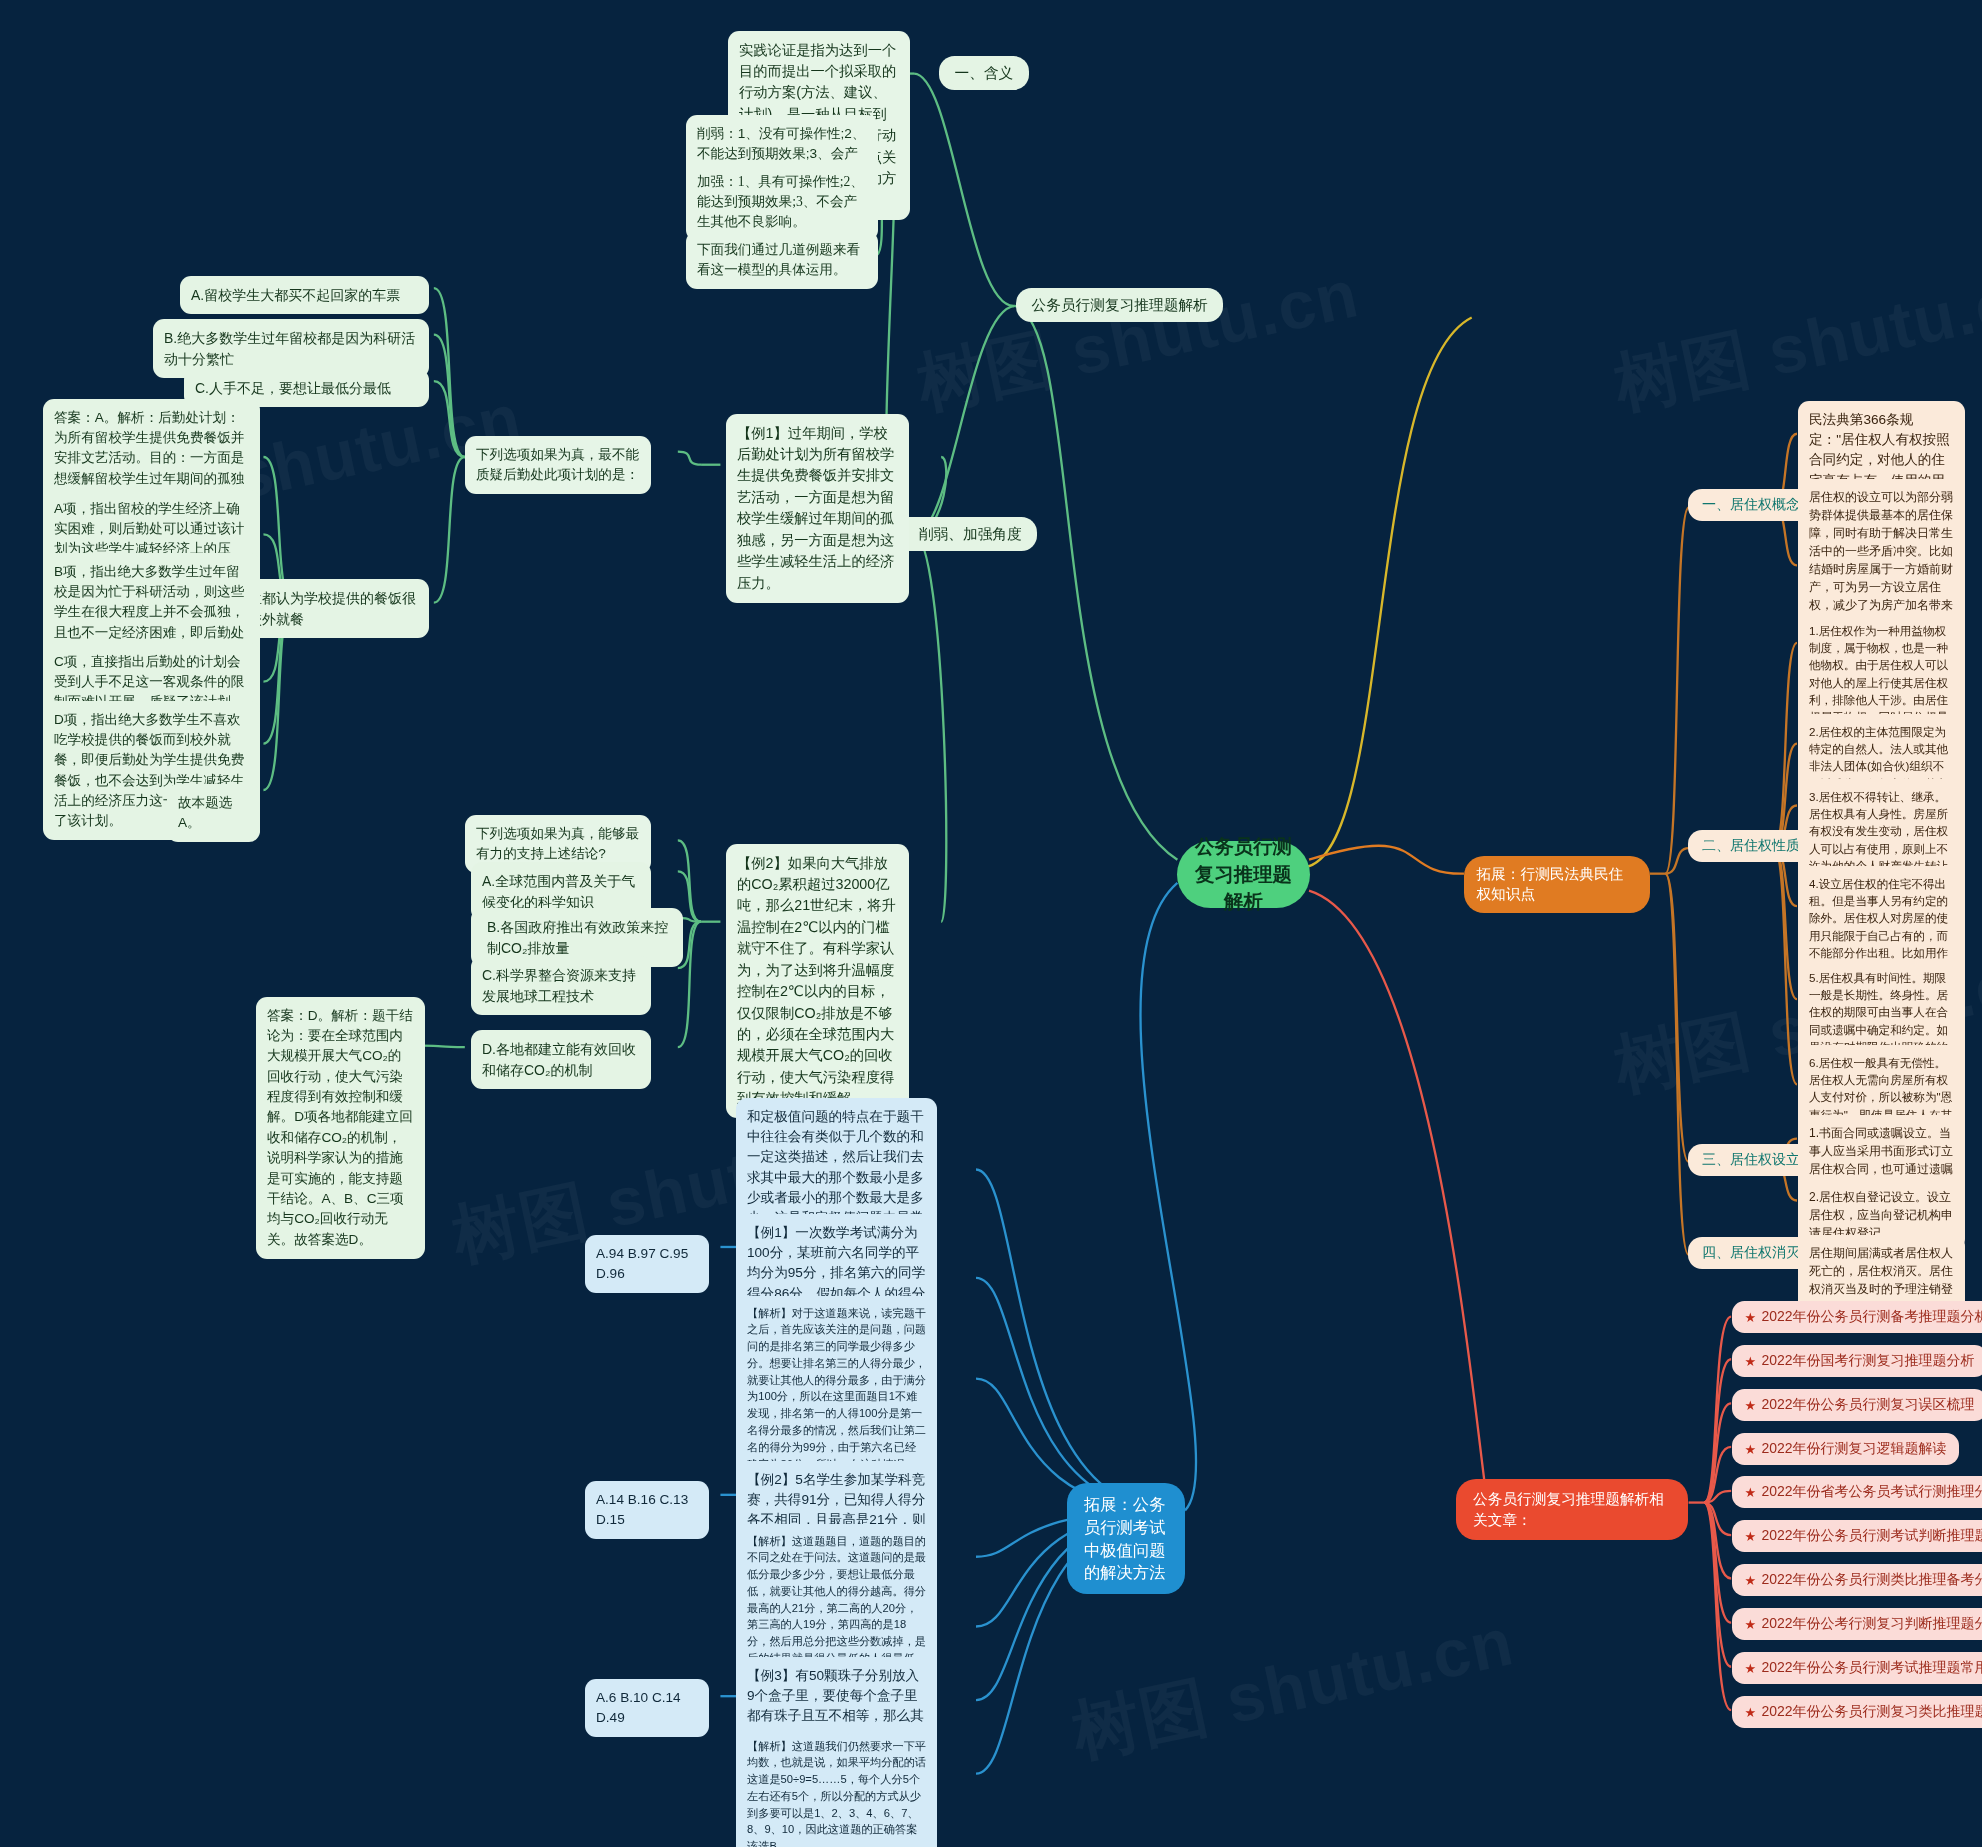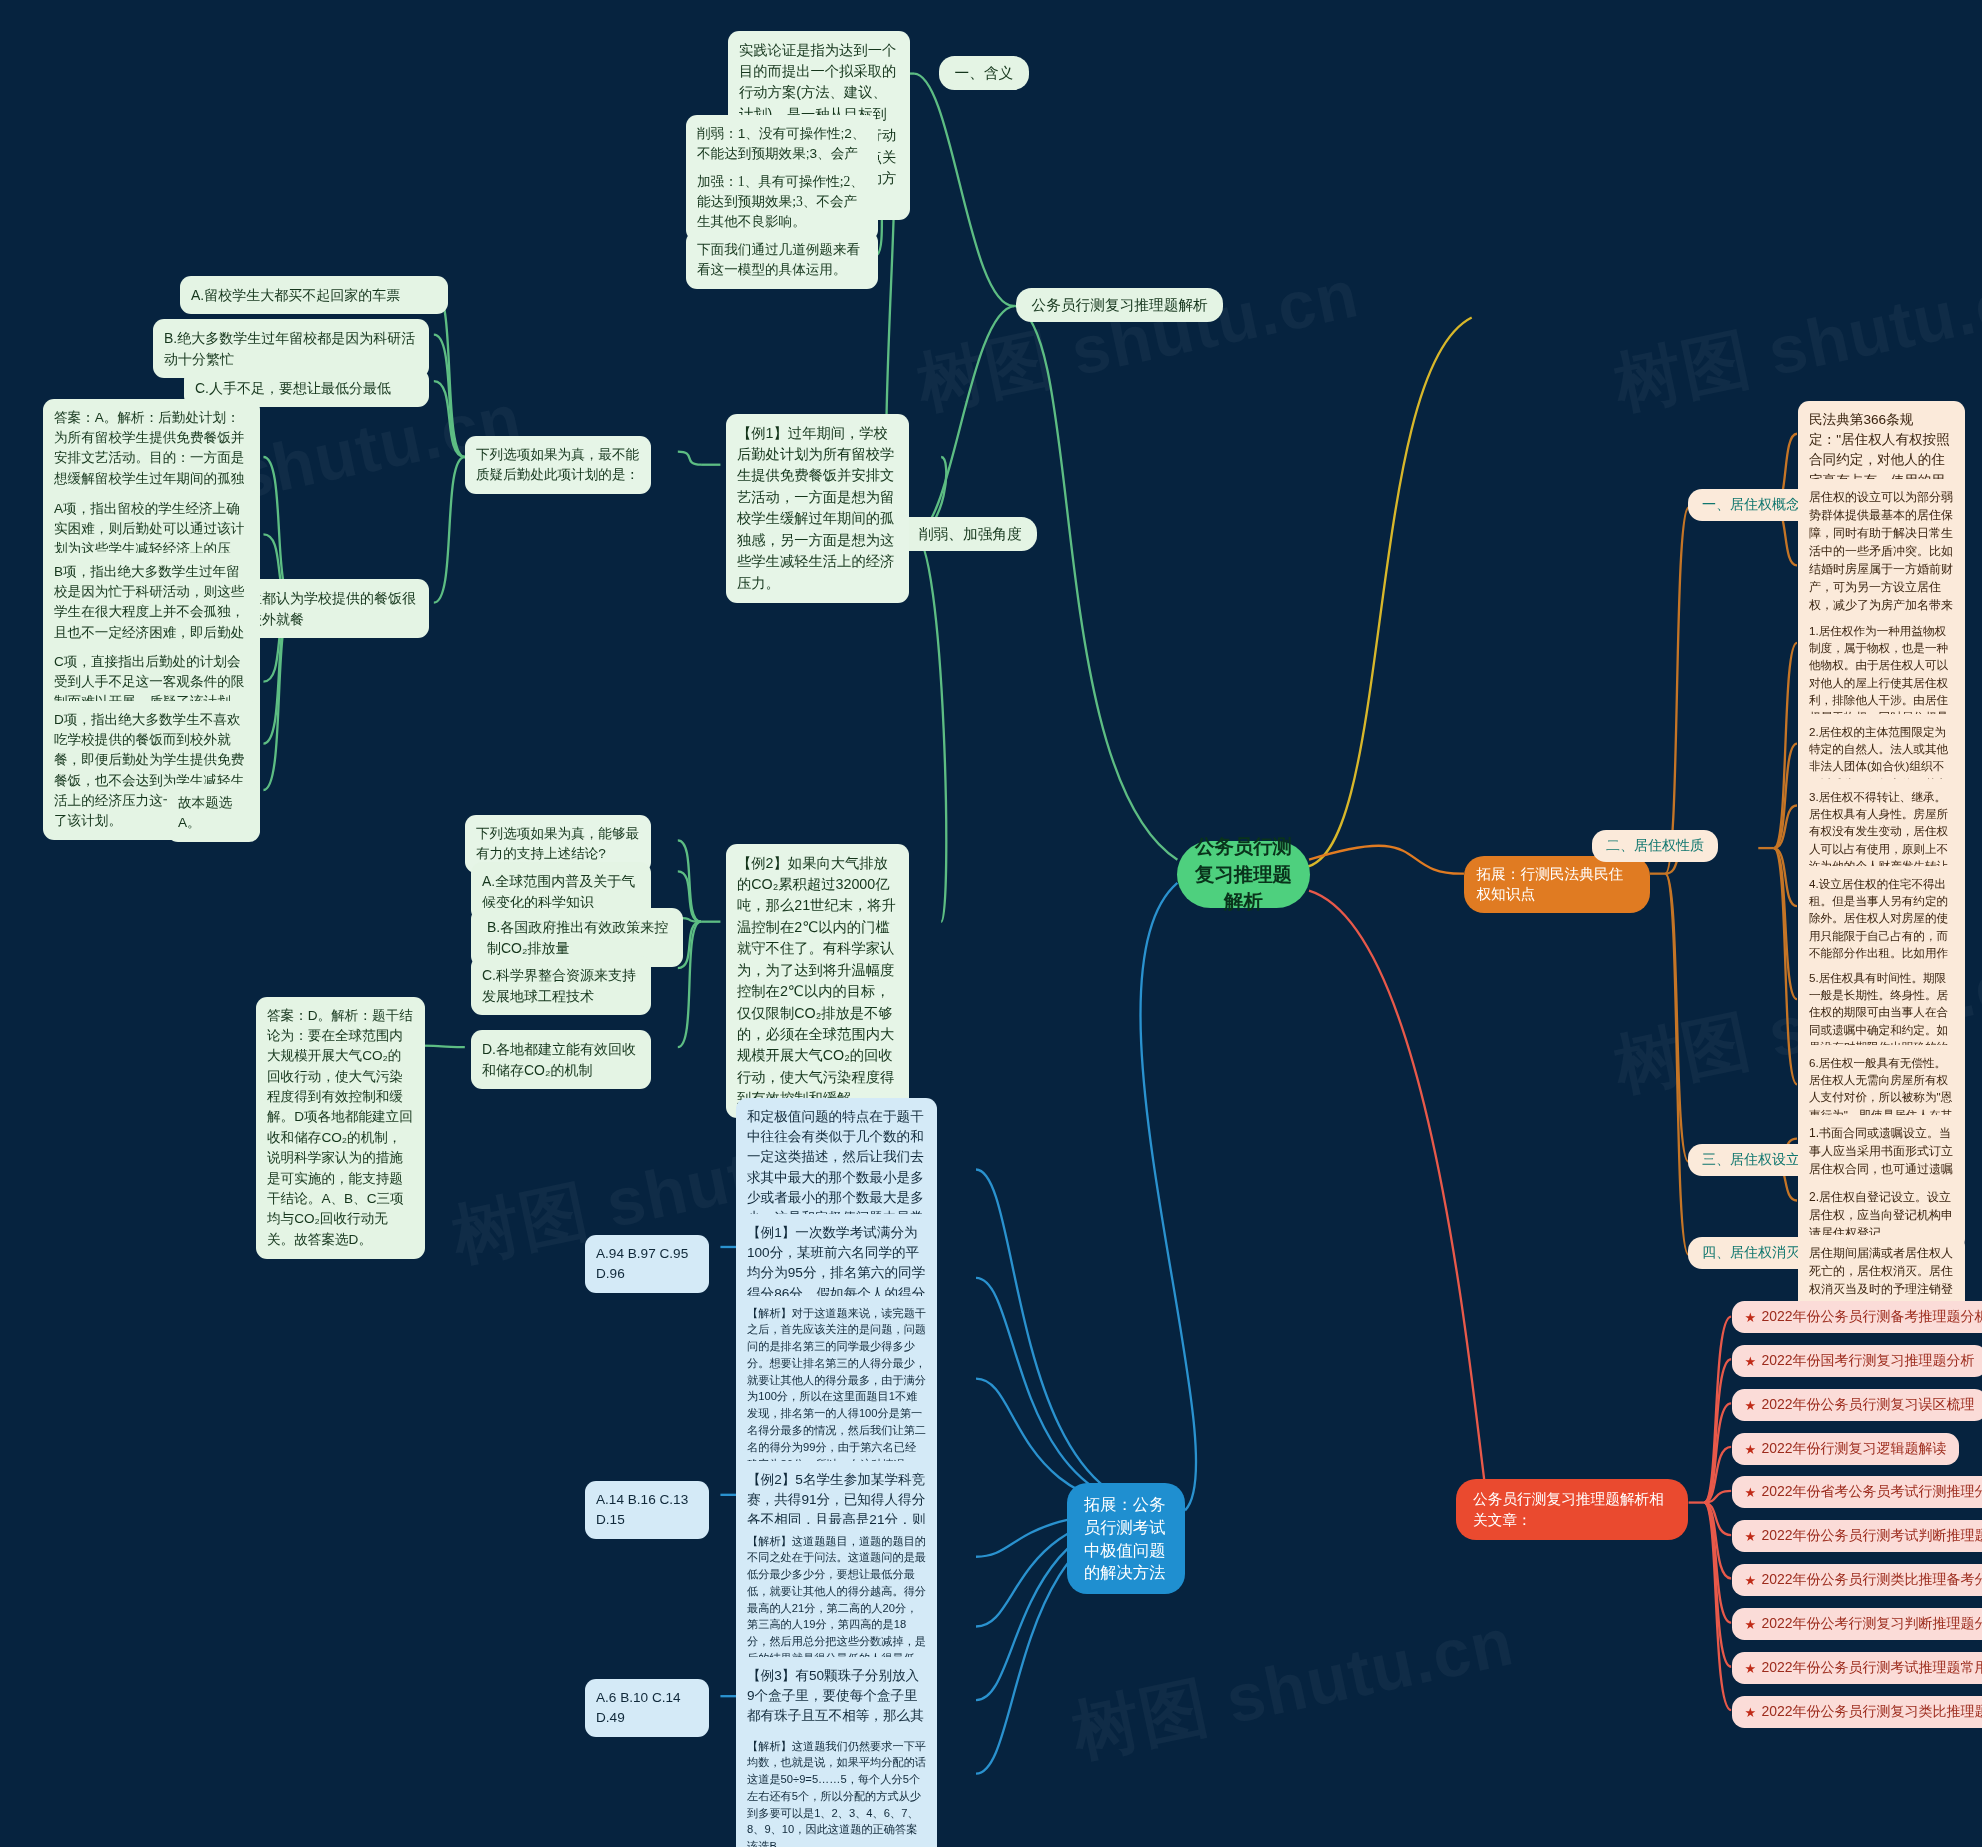--- a/index.html
+++ b/index.html
@@ -194,21 +194,21 @@
   <div class="node greenbox small" style="left:686px; top:115px; width:192px;">削弱：1、没有可操作性;2、不能达到预期效果;3、会产生其他不良影响。</div>
 
   <div class="node greenbox small" style="left:686px; top:163px; width:192px;font-family:Liberation Serif, serif;">加强：1、具有可操作性;2、能达到预期效果;3、不会产生其他不良影响。</div>
 
   <div class="node greenbox small" style="left:686px; top:231px; width:192px;">下面我们通过几道例题来看看这一模型的具体运用。</div>
 
   <div class="node greenbox para" style="left:726px; top:414px; width:183px;">【例1】过年期间，学校后勤处计划为所有留校学生提供免费餐饭并安排文艺活动，一方面是想为留校学生缓解过年期间的孤独感，另一方面是想为这些学生减轻生活上的经济压力。</div>
 
   <div class="node greenbox small" style="left:465px; top:436px; width:186px;">下列选项如果为真，最不能质疑后勤处此项计划的是：</div>
 
-  <div class="node green opt" style="left:180px; top:276px; width:268px;">A.留校学生大都买不起回家的车票</div>
+  <div class="node green opt" style="left:180px; top:276px; width:249px;">A.留校学生大都买不起回家的车票</div>
   <div class="node green opt" style="left:153px; top:319px; width:276px;">B.绝大多数学生过年留校都是因为科研活动十分繁忙</div>
   <div class="node green opt" style="left:184px; top:369px; width:245px;">C.人手不足，要想让最低分最低</div>
   <div class="node green opt" style="left:153px; top:579px; width:276px;">D.他大多数学生都认为学校提供的餐饭很难吃，宁愿在校外就餐</div>
 
   <div class="node green small" style="left:43px; top:399px; width:217px;">答案：A。解析：后勤处计划：为所有留校学生提供免费餐饭并安排文艺活动。目的：一方面是想缓解留校学生过年期间的孤独感，另一方面是想为这些学生减轻生活上的经济压力。</div>
   <div class="node green small" style="left:43px; top:490px; width:217px;">A项，指出留校的学生经济上确实困难，则后勤处可以通过该计划为这些学生减轻经济上的压力，支持了题干后勤处的计划。</div>
   <div class="node green small" style="left:43px; top:553px; width:217px;">B项，指出绝大多数学生过年留校是因为忙于科研活动，则这些学生在很大程度上并不会孤独，且也不一定经济困难，即后勤处的计划并不一定能达到目的，质疑了该计划。</div>
   <div class="node green small" style="left:43px; top:643px; width:217px;">C项，直接指出后勤处的计划会受到人手不足这一客观条件的限制而难以开展，质疑了该计划。</div>
   <div class="node green small" style="left:43px; top:701px; width:217px;">D项，指出绝大多数学生不喜欢吃学校提供的餐饭而到校外就餐，即便后勤处为学生提供免费餐饭，也不会达到为学生减轻生活上的经济压力这一目的，质疑了该计划。</div>
   <div class="node green small" style="left:167px; top:784px; width:93px;">故本题选A。</div>
@@ -236,21 +236,21 @@
   <div class="node blue small" style="left:585px; top:1481px; width:124px;">A.14 B.16 C.13 D.15</div>
   <div class="node blue small" style="left:736px; top:1524px; width:201px; font-size:11.2px;">【解析】这道题题目，道题的题目的不同之处在于问法。这道题问的是最低分最少多少分，要想让最低分最低，就要让其他人的得分越高。得分最高的人21分，第二高的人20分，第三高的人19分，第四高的是18分，然后用总分把这些分数减掉，是后的结果就是得分最低的人得最低分，即91-21-20-19-18=13。所以这道题的正确答案是B。</div>
 
   <div class="node blue small" style="left:736px; top:1657px; width:201px;">【例3】有50颗珠子分别放入9个盒子里，要使每个盒子里都有珠子且互不相等，那么其中珠子数量最多的盒子里至少有几颗珠子?</div>
   <div class="node blue small" style="left:585px; top:1679px; width:124px;">A.6 B.10 C.14 D.49</div>
   <div class="node blue small" style="left:736px; top:1729px; width:201px; font-size:11.2px;">【解析】这道题我们仍然要求一下平均数，也就是说，如果平均分配的话这道是50÷9=5……5，每个人分5个左右还有5个，所以分配的方式从少到多要可以是1、2、3、4、6、7、8、9、10，因此这道题的正确答案该选B。</div>
 
   <div class="cap orange" style="left:1464px; top:856px; width:186px; padding:7.7px 12.4px; font-size:14.7px;">拓展：行测民法典民住权知识点</div>
 
   <div class="pill-cream" style="left:1688px; top:489px;">一、居住权概念</div>
-  <div class="pill-cream" style="left:1592px; top:830px;">二、居住权性质</div>
+  <div class="pill-cream" style="left:1688px; top:830px;">二、居住权性质</div>
   <div class="pill-cream" style="left:1688px; top:1144px;">三、居住权设立</div>
   <div class="pill-cream" style="left:1688px; top:1237px;">四、居住权消灭</div>
 
   <div class="node cream small" style="left:1798px; top:401px; width:167px;">民法典第366条规定："居住权人有权按照合同约定，对他人的住宅享有占有、使用的用益物权，以满足生活居住的需要。"</div>
   <div class="node cream small" style="left:1798px; top:479px; width:167px; font-size:12px;">居住权的设立可以为部分弱势群体提供最基本的居住保障，同时有助于解决日常生活中的一些矛盾冲突。比如结婚时房屋属于一方婚前财产，可为另一方设立居住权，减少了为房产加名带来的家庭矛盾。比如父母出资为子女买房，房屋登记在子女名下，可通过设立居住权保障父母居住的需求。比如老人立遗嘱将房产留给子女，可在房产上设立居住权，以保障配偶的养老居所需求。</div>
 
   <div class="node cream small" style="left:1798px; top:613px; width:167px; font-size:11.6px;">1.居住权作为一种用益物权制度，属于物权，也是一种他物权。由于居住权人可以对他人的屋上行使其居住权利，排除他人干涉。由居住权属于物权，同时居住权是住在他人所有的房屋上设定，因而居住权又属于他物权。</div>
   <div class="node cream small" style="left:1798px; top:714px; width:167px; font-size:11.6px;">2.居住权的主体范围限定为特定的自然人。法人或其他非法人团体(如合伙)组织不可以成为居住权主体，其主体范围是有限性。</div>
   <div class="node cream small" style="left:1798px; top:779px; width:167px; font-size:11.6px;">3.居住权不得转让、继承。居住权具有人身性。房屋所有权没有发生变动，居住权人可以占有使用，原则上不许为他的个人财产发生转让和继承。</div>
   <div class="node cream small" style="left:1798px; top:866px; width:167px; font-size:11.6px;">4.设立居住权的住宅不得出租。但是当事人另有约定的除外。居住权人对房屋的使用只能限于自己占有的，而不能部分作出租。比如用作商业经营。但是双方当事人约定变和在某些特殊情况下，居住权人可以将少量的房屋予以出租以获取收益。</div>

